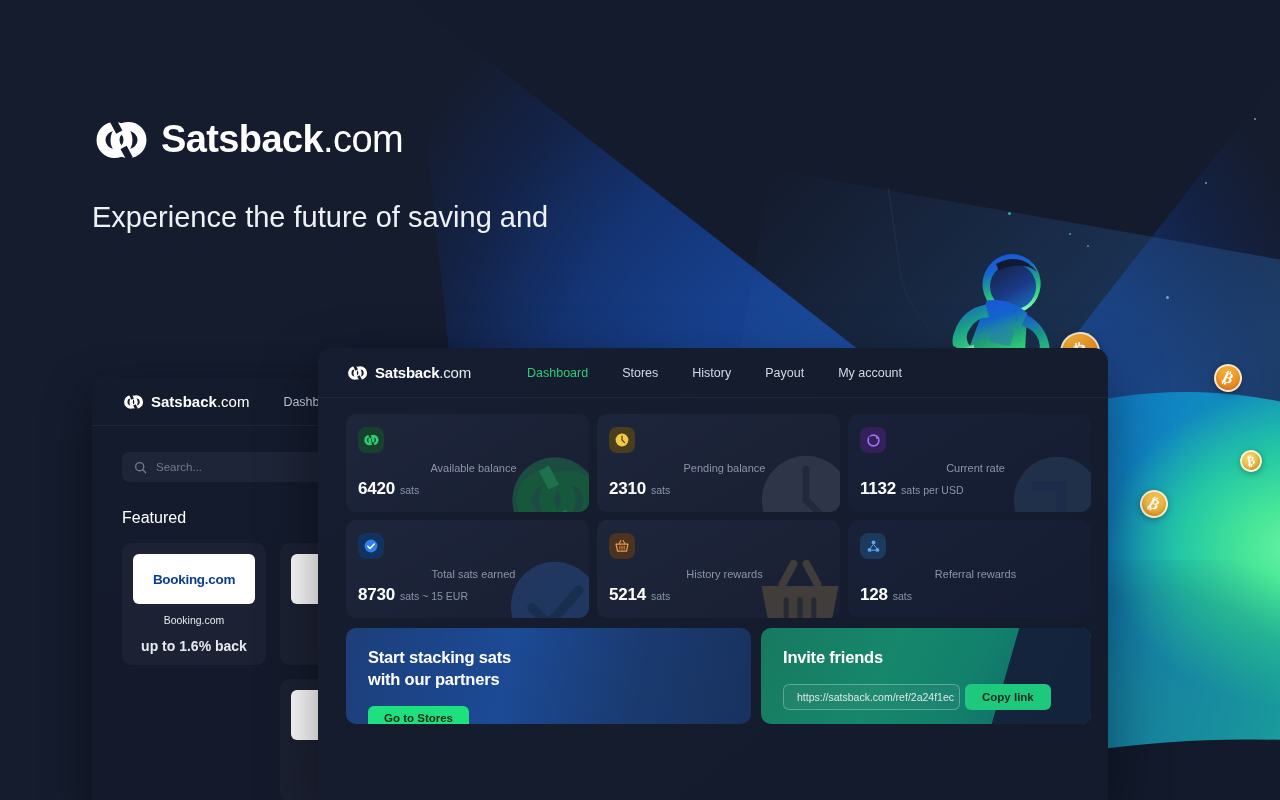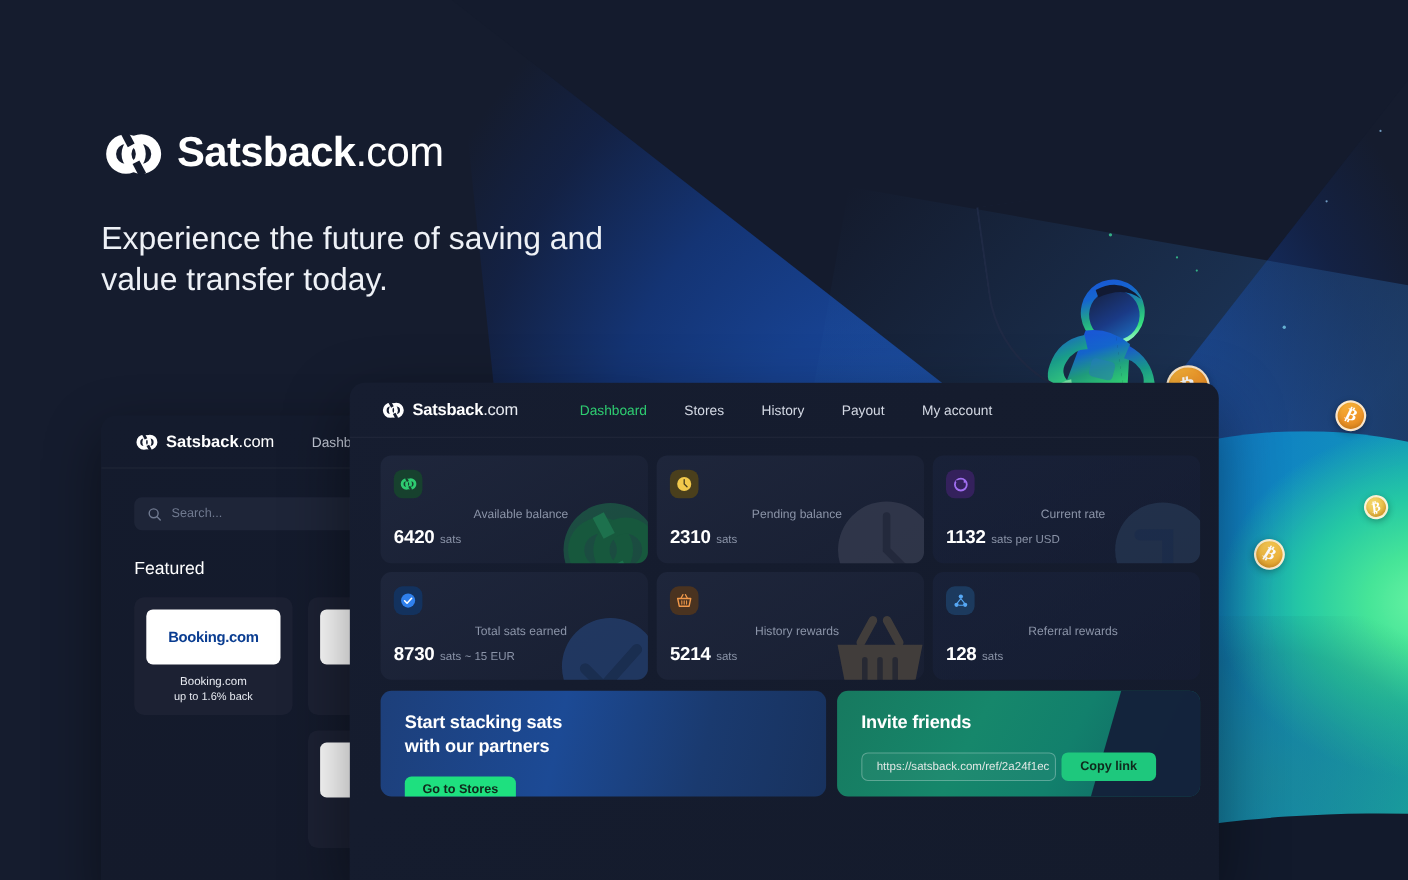--- a/index.html
+++ b/index.html
@@ -125,21 +125,21 @@
   .store-col { display:flex; flex-direction:column; gap:14px; }
   .store-card {
     width:144px; background:#1c2133; border-radius:9px; padding:11px;
     display:flex; flex-direction:column; align-items:center;
   }
   .store-logo {
     width:122px; height:50px; background:#fff; border-radius:6px;
     display:flex; align-items:center; justify-content:center; overflow:hidden;
   }
   .store-name { margin-top:10px; font-size:10.5px; color:#e6e9f0; }
-  .store-cb { margin-top:2px; font-size:10px; color:#e6e9f0; }
+  .store-cb { margin-top:12px; font-size:14px; color:#e6e9f0;font-weight:bold; }
   .booking-wm { font-family:"Liberation Sans", sans-serif; font-weight:bold; font-size:13.5px; color:#0a3d91; letter-spacing:-.3px; }
 
   
   .panel {
     position:absolute; left:318px; top:348px; width:790px; height:452px;
     border-radius:14px 14px 0 0; z-index:5; overflow:hidden;
     background:linear-gradient(145deg, #161d30 0%, #151c2e 40%, #141b2c 100%);
     box-shadow:0 22px 60px rgba(0,0,0,.45);
   }
   .panel-nav {
@@ -300,21 +300,20 @@
       <path d="M22.5 3 A18 18 0 1 0 22.5 39 A18 18 0 0 0 22.5 3 Z M22.5 12 A9 9 0 1 1 22.5 30 A9 9 0 0 1 22.5 12 Z" fill="#ffffff"></path>
       <path d="M36.5 3 A18 18 0 1 1 36.5 39 A18 18 0 0 1 36.5 3 Z M36.5 12 A9 9 0 1 0 36.5 30 A9 9 0 0 0 36.5 12 Z" fill="#ffffff"></path>
       <path d="M18 4 L30 4 L30 17 L18 17 Z" fill="#141b2d" opacity="0"></path>
       <rect x="20.5" y="1" width="7" height="13" fill="#141b2d" transform="rotate(-28 24 7)"></rect>
       <rect x="31" y="28" width="7" height="13" fill="#141b2d" transform="rotate(-28 34 34)"></rect>
     </svg>
     <div class="brand-name"><span>Satsback</span><span class="tld">.com</span></div>
   </div>
   <div class="hero-sub">
     <div>Experience the future of saving and</div>
-    <div>value transfer today.</div>
   </div>
 </div>
 
 <div class="ghost-panel">
   <div class="ghost-nav">
     <div class="ghost-brand">
       <svg width="22" height="16" viewBox="0 0 56 42">
         <path d="M22.5 3 A18 18 0 1 0 22.5 39 A18 18 0 0 0 22.5 3 Z M22.5 12 A9 9 0 1 1 22.5 30 A9 9 0 0 1 22.5 12 Z" fill="#fff"></path>
         <path d="M36.5 3 A18 18 0 1 1 36.5 39 A18 18 0 0 1 36.5 3 Z M36.5 12 A9 9 0 1 0 36.5 30 A9 9 0 0 0 36.5 12 Z" fill="#fff"></path>
         <rect x="20.5" y="1" width="7" height="13" fill="#141b2d" transform="rotate(-28 24 7)"></rect>

